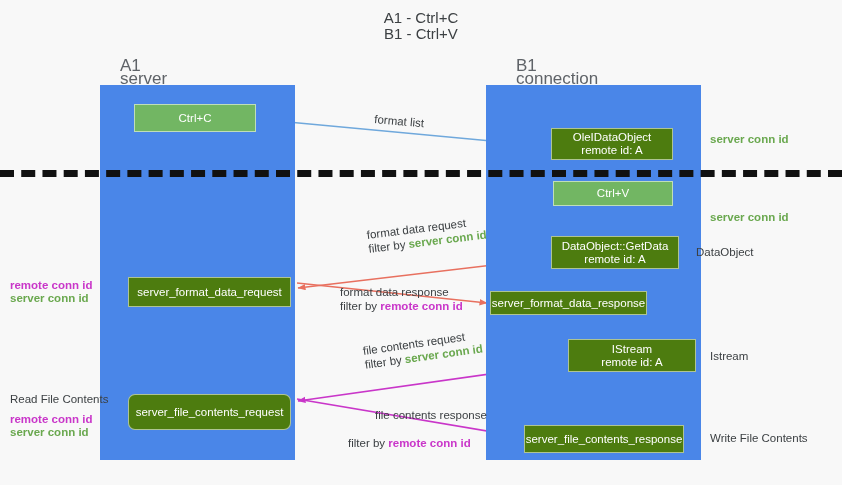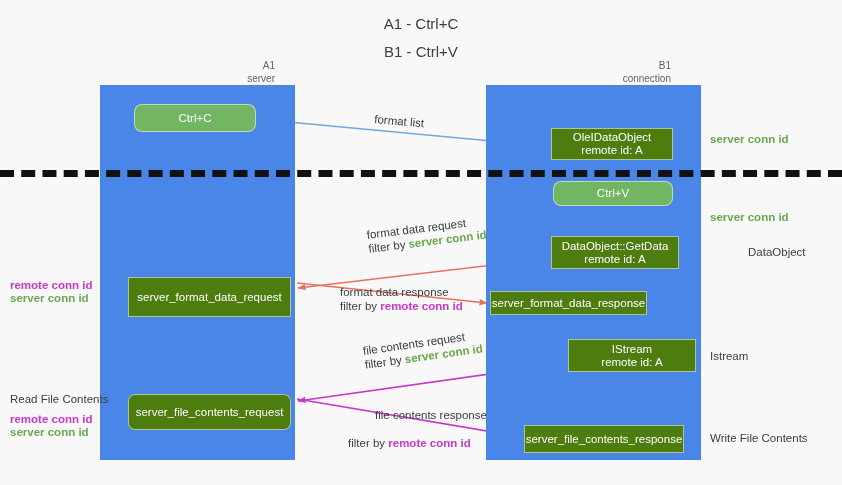--- a/index.html
+++ b/index.html
@@ -23,28 +23,28 @@
   }
   
   .title {
     position: absolute;
     left: 0;
     top: 10px;
     width: 842px;
     text-align: center;
     font-size: 15px;
     color: #3c4043;
-    line-height: 28px;
+    line-height: 16px;
     white-space: pre;
   }
   
   .lane-header {
     position: absolute;
-    text-align: right;
-    font-size: 10px;
+    text-align: left;
+    font-size: 17px;
     color: #5f6368;
     line-height: 13px;
   }
   .lane-header .l1 { display:block; }
   .lane-header .l2 { display:block; }
   
   .lane {
     position: absolute;
     background: #4a86e8;
   }
@@ -55,21 +55,21 @@
     display: flex;
     flex-direction: column;
     align-items: center;
     justify-content: center;
     text-align: center;
     color: #ffffff;
     font-size: 11.5px;
     line-height: 13px;
     border: 1px solid rgba(255,255,255,0.55);
   }
-  .node.green { background: #6aa84f; background: #76b852; border-radius: 8px; }
+  .node.green { background: #6aa84f; background: #76b852; }
   .node.green { background: #72b663; }
   .node.orange { background: #4d7c0f; }
   .node .ln { display: block; white-space: nowrap; }
   
   .lbl {
     position: absolute;
     font-size: 11.5px;
     line-height: 14px;
     white-space: nowrap;
   }
@@ -160,21 +160,21 @@
 <div class="node orange" style="left:551px; top:236px; width:128px; height:33px;">
   <span class="ln">DataObject::GetData</span>
   <span class="ln">remote id: A</span>
 </div>
 
 <div class="node orange" style="left:568px; top:339px; width:128px; height:33px;">
   <span class="ln">IStream</span>
   <span class="ln">remote id: A</span>
 </div>
 
-<div class="node orange" style="left:128px; top:277px; width:163px; height:40px;">
+<div class="node orange" style="left:128px; top:277px; width:163px; height:30px;">
   <span class="ln">server_format_data_request</span>
 </div>
 
 <div class="node orange" style="left:490px; top:291px; width:157px; height:24px;">
   <span class="ln">server_format_data_response</span>
 </div>
 
 <div class="node orange" style="left:128px; top:394px; width:163px; height:36px;border-radius:7px;">
   <span class="ln">server_file_contents_request</span>
 </div>
@@ -204,21 +204,21 @@
   <span class="plain">file contents response</span>
 </div>
 <div class="lbl rot" style="left:348px; top:436px; transform: rotate(0deg);">
   <span class="plain">filter by </span><span class="m">remote conn id</span>
 </div>
 
 <div class="lbl green" style="left:710px; top:132px;">server conn id</div>
 
 <div class="lbl green" style="left:710px; top:210px;">server conn id</div>
 
-<div class="lbl dark" style="left:748px; top:245px;">DataObject</div>
+<div class="lbl dark" style="left:696px; top:245px;">DataObject</div>
 
 <div class="lbl dark" style="left:710px; top:349px;">Istream</div>
 
 <div class="lbl dark" style="left:710px; top:431px;">Write File Contents</div>
 
 <div class="lbl magenta" style="left:10px; top:278px;">remote conn id</div>
 <div class="lbl green" style="left:10px; top:291px;">server conn id</div>
 
 <div class="lbl dark" style="left:10px; top:392px;">Read File Contents</div>
 <div class="lbl magenta" style="left:10px; top:412px;">remote conn id</div>

